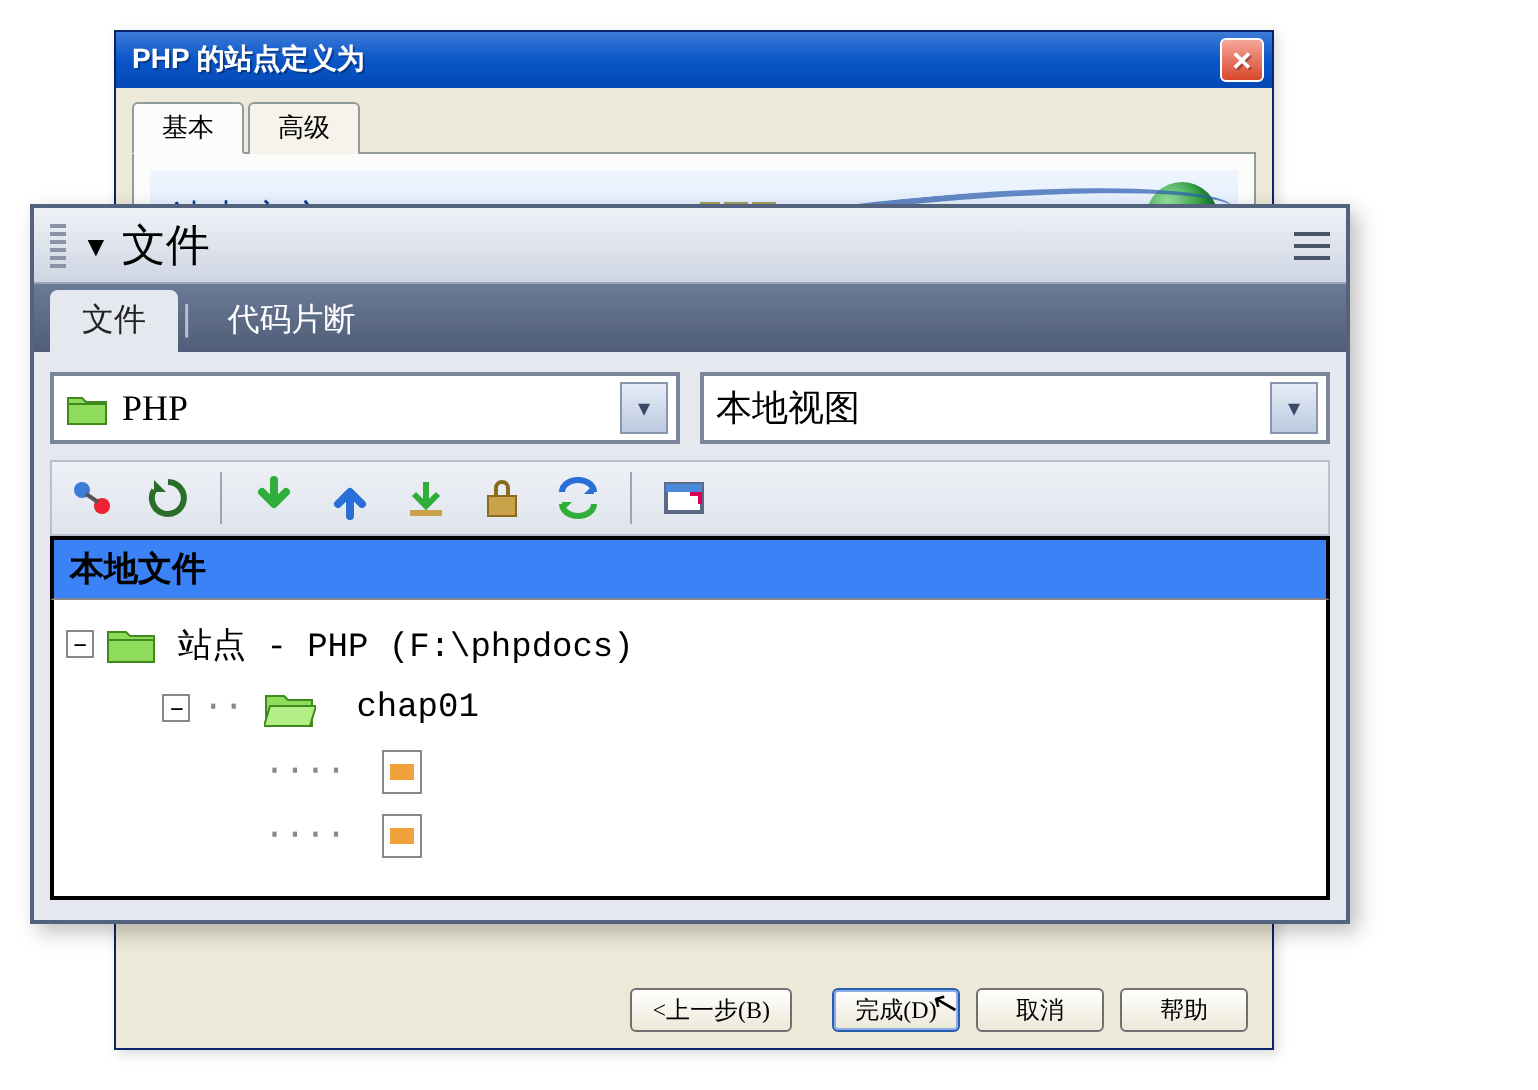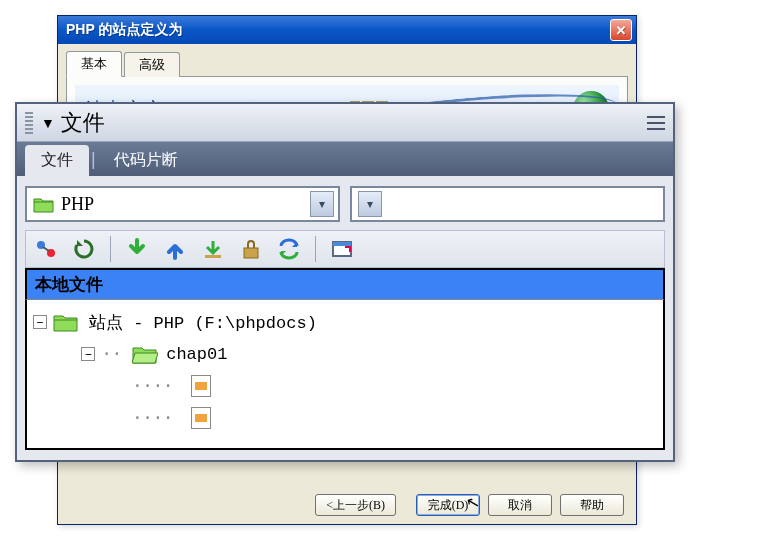--- a/index.html
+++ b/index.html
@@ -18,21 +18,21 @@
   display: flex; align-items: center; padding: 0 4px 0 8px; color: #fff; font-weight: bold;
   text-shadow: 1px 1px 0 rgba(0,0,0,0.3);
 }
 .dialog-titlebar .title { flex: 1; font-size: 14px; }
 .close-btn {
   width: 22px; height: 22px; background: linear-gradient(to bottom,#f5a79b,#d9472c);
   border: 1px solid #fff; border-radius: 3px; display:flex;align-items:center;justify-content:center;
   color:#fff;font-weight:bold;cursor:pointer;font-size:13px;
 }
 .dialog-body { padding: 6px 8px; }
-.tab-strip { display:flex; border-bottom:1px solid #919b9c;align-items:flex-end; }
+.tab-strip { display:flex; border-bottom:1px solid #919b9c; }
 .tab-item {
   padding: 3px 14px; background:#f5f3ea; border:1px solid #919b9c; border-bottom:none;
   margin-right:2px; border-top-left-radius:3px; border-top-right-radius:3px; font-size:13px;
   position:relative; top:1px; cursor:pointer;
 }
 .tab-item.active { background:#fcfcfa; border-bottom:1px solid #fcfcfa; font-weight:normal; }
 .dialog-content {
   border:1px solid #919b9c; border-top:none; background:#fcfcfa; height:130px; padding:8px;
 }
 .banner {
@@ -197,20 +197,21 @@
           <span class="folder-ico">
             <svg width="22" height="18">
                 <path d="M1 4 h7 l2 2 h10 v11 h-19 z" fill="#8fdc5a" stroke="#3f8a1f"></path>
                 <path d="M1 7 h19" stroke="#3f8a1f"></path>
               </svg>
           </span>
           <span class="txt">PHP</span>
           <span class="dd">▾</span>
         </div>
         <div class="combo">
+          <span class="txt">本地视图</span>
           <span class="dd">▾</span>
         </div>
       </div>
 
       <div class="toolbar">
         <div class="tool-btn">
           <svg width="22" height="20">
               <circle cx="6" cy="6" r="4" fill="#3a7cd8"></circle>
               <circle cx="16" cy="14" r="4" fill="#e23"></circle>
               <line x1="8" y1="8" x2="14" y2="12" stroke="#555" stroke-width="2"></line>
@@ -279,21 +280,21 @@
         <div class="tree-row indent1">
           <span class="tree-line">  </span>
           <span class="expander">−</span>
           <span class="tree-line">·· </span>
           <span class="folder-ico">
             <svg width="26" height="20">
                 <path d="M1 4 h9 l2 2 h12 v13 h-23 z" fill="#8fdc5a" stroke="#3f8a1f"></path>
                 <path d="M3 9 h23 l-3 10 h-23 z" fill="#b4ee86" stroke="#3f8a1f"></path>
               </svg>
           </span>
-          <span style="margin-left:8px">chap01</span>
+          <span style="margin-left:20px">chap01</span>
         </div>
         <div class="tree-row indent2">
           <span class="tree-line">     ···· </span>
           <span class="file-ico"></span>
         </div>
         <div class="tree-row indent3">
           <span class="tree-line">     ···· </span>
           <span class="file-ico"></span>
         </div>
       </div>

